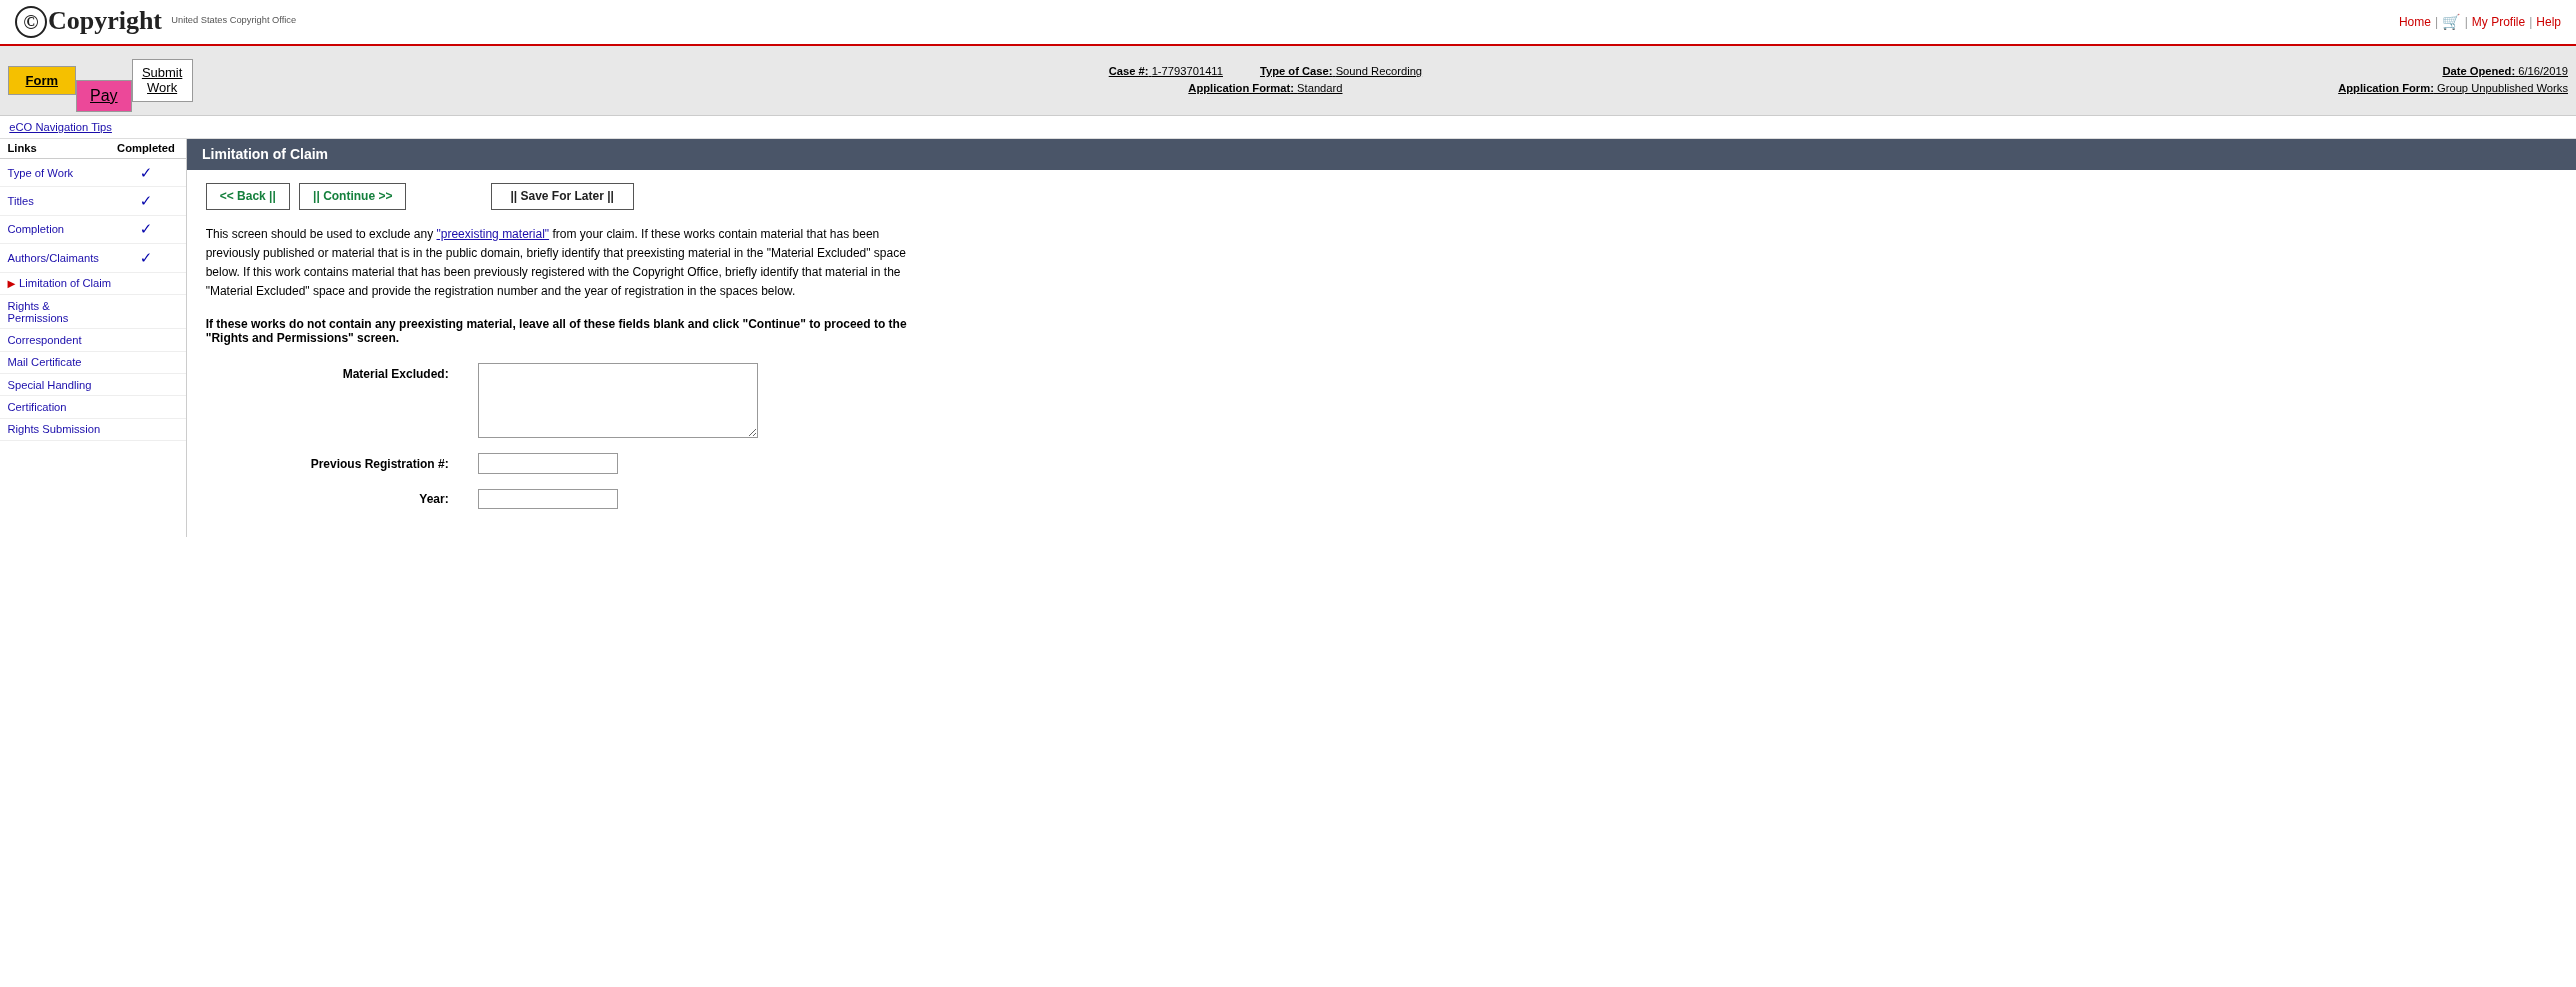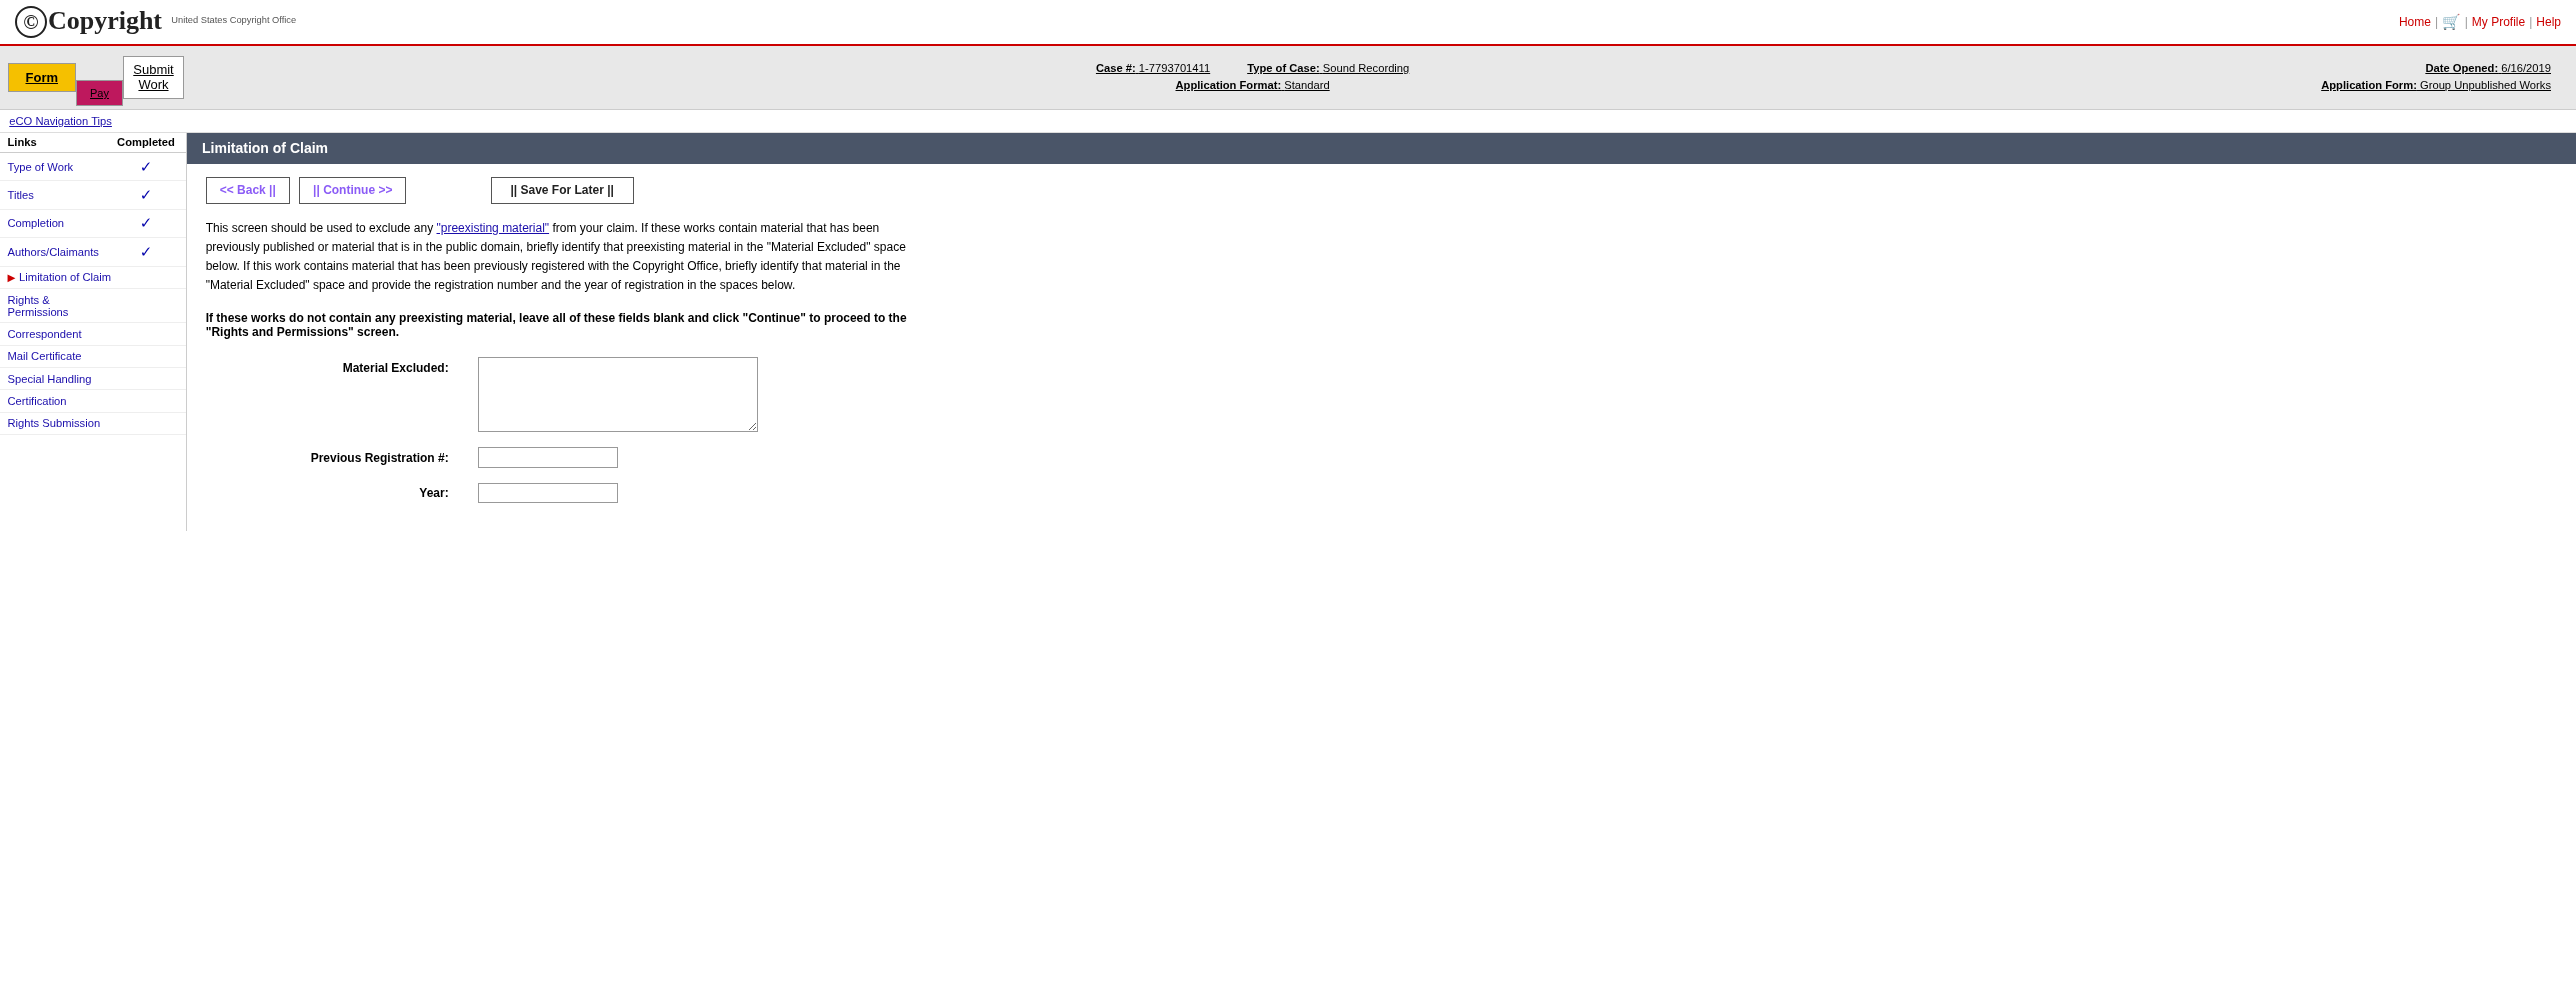--- a/index.html
+++ b/index.html
@@ -67,24 +67,24 @@
     .tab-form {
       background: #f5c000;
       border: 1.9px solid #999;
       padding: 5.6px 17px;
       font-weight: bold;
       font-size: 13px;
       cursor: pointer;
       margin-left: 7.5px;
     }
     .tab-pay {
-      background: #be185d;
+      background: #ec4899;
       border: 0.9px solid #999;
       padding: 5.6px 13px;
-      font-size: 11px;
+      font-size: 16px;
       cursor: pointer;
       margin-top: 31px;
     }
     .tab-submit {
       background: #fff;
       border: 0.9px solid #999;
       padding: 5.6px 9.3px;
       font-size: 13px;
       cursor: pointer;
       text-align: center;
@@ -97,21 +97,21 @@
       font-size: 11.2px;
       line-height: 1.6;
     }
     .case-info-row {
       display: flex;
       gap: 37px;
     }
     .case-info-row span strong { font-weight: bold; }
     .case-info-right {
       text-align: right;
-      padding-right: 25px;
+      padding-right: 8px;
       font-size: 11.2px;
       line-height: 1.6;
     }
 
     
     #eco-nav-tips {
       padding: 3.7px 9.3px;
       background: #fff;
       border-bottom: 0.9px solid #ddd;
     }
@@ -193,21 +193,21 @@
       margin-bottom: 15px;
       align-items: center;
     }
     .btn-nav {
       background: #fff;
       border: 1.9px solid #555;
       padding: 5.6px 13px;
       font-size: 12px;
       cursor: pointer;
       font-weight: bold;
-      color: #8b5cf6;
+      color: #15803d;
     }
     .btn-save {
       background: #fff;
       border: 1.9px solid #555;
       padding: 5.6px 18.7px;
       font-size: 12px;
       cursor: pointer;
       font-weight: bold;
       color: #222;
       margin-left: 75px;

